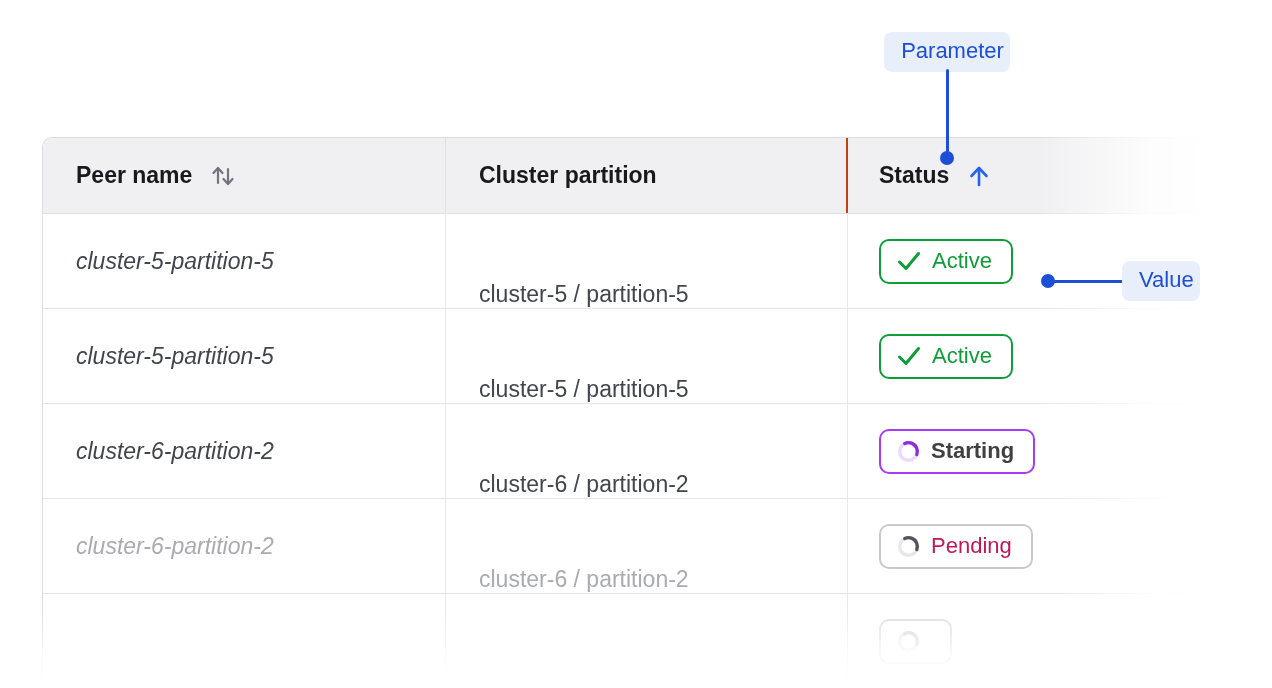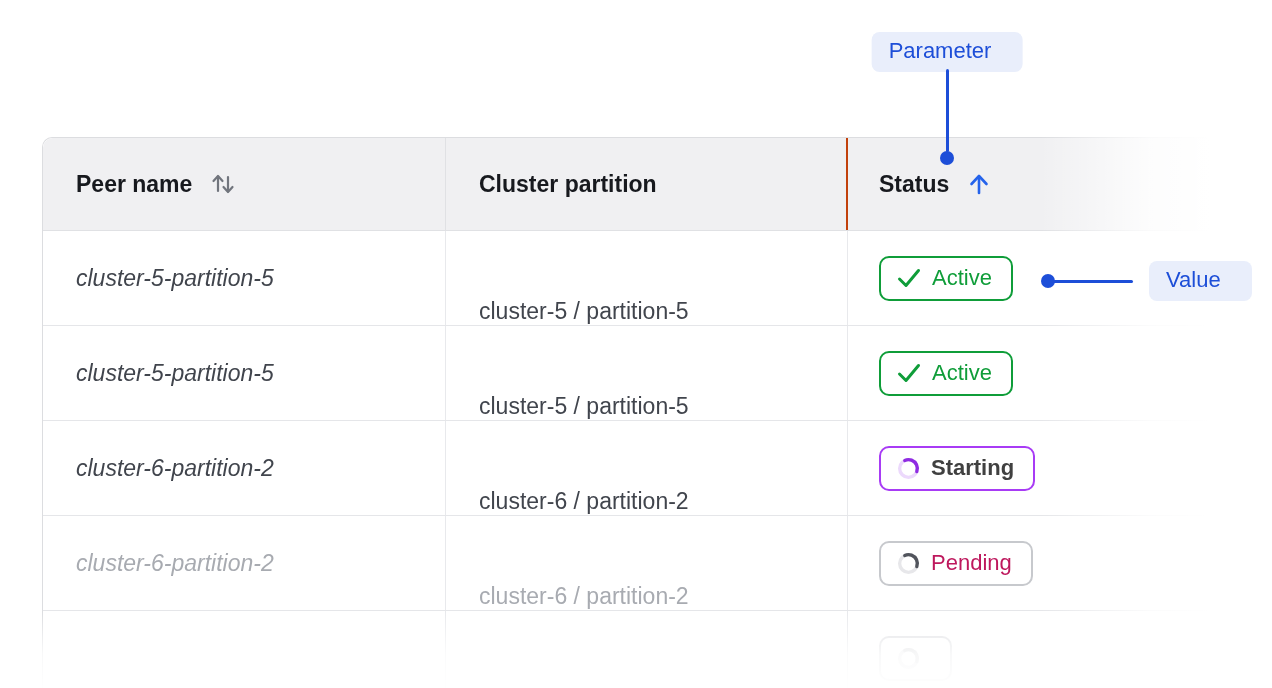--- a/index.html
+++ b/index.html
@@ -19,21 +19,21 @@
     left: 42px;
     top: 137px;
     width: 1168px;
     border-left: 1px solid #dcdde0;
     border-top: 1px solid #dcdde0;
     border-radius: 10px 0 0 0;
     z-index: 1;
   }
   .thead {
     display: flex;
-    height: 93px;
+    height: 76px;
     background: #f0f0f2;
     border-radius: 10px 0 0 0;
     border-bottom: 1px solid #e0e1e4;
   }
   .th {
     display: flex;
     align-items: center;
     gap: 16px;
     padding-left: 33px;
     font-size: 23px;
@@ -115,21 +115,21 @@
   }
 
   
   .annotation { position: absolute; z-index: 3; }
   .pill {
     display: inline-block;
     background: #e9eefb;
     color: #1d4ed8;
     font-size: 22px;
     font-weight: 500;
-    padding: 6px 31px 8px 17px;
+    padding: 6px 6px 8px 17px;
     border-radius: 8px;
     white-space: nowrap;
   }
   .param-pill { left: 947px; top: 32px; transform: translateX(-50%); }
   .param-line {
     left: 945.5px; top: 69px;
     width: 3px; height: 83px;
     background: #1d4ed8;
     border-radius: 2px;
   }
@@ -139,21 +139,21 @@
     background: #1d4ed8;
   }
   .param-dot { left: 940px; top: 151px; }
   .value-dot { left: 1041px; top: 274px; }
   .value-line {
     left: 1052px; top: 279.5px;
     width: 81px; height: 3px;
     background: #1d4ed8;
     border-radius: 2px;
   }
-  .value-pill { left: 1149px; top: 261px; }
+  .value-pill { left: 1122px; top: 261px; }
 
   
   .sort-icon, .sort-asc-icon { flex: none; }
 </style>
 </head>
 <body>
 
 <div class="stage">
 
   <div class="table">

